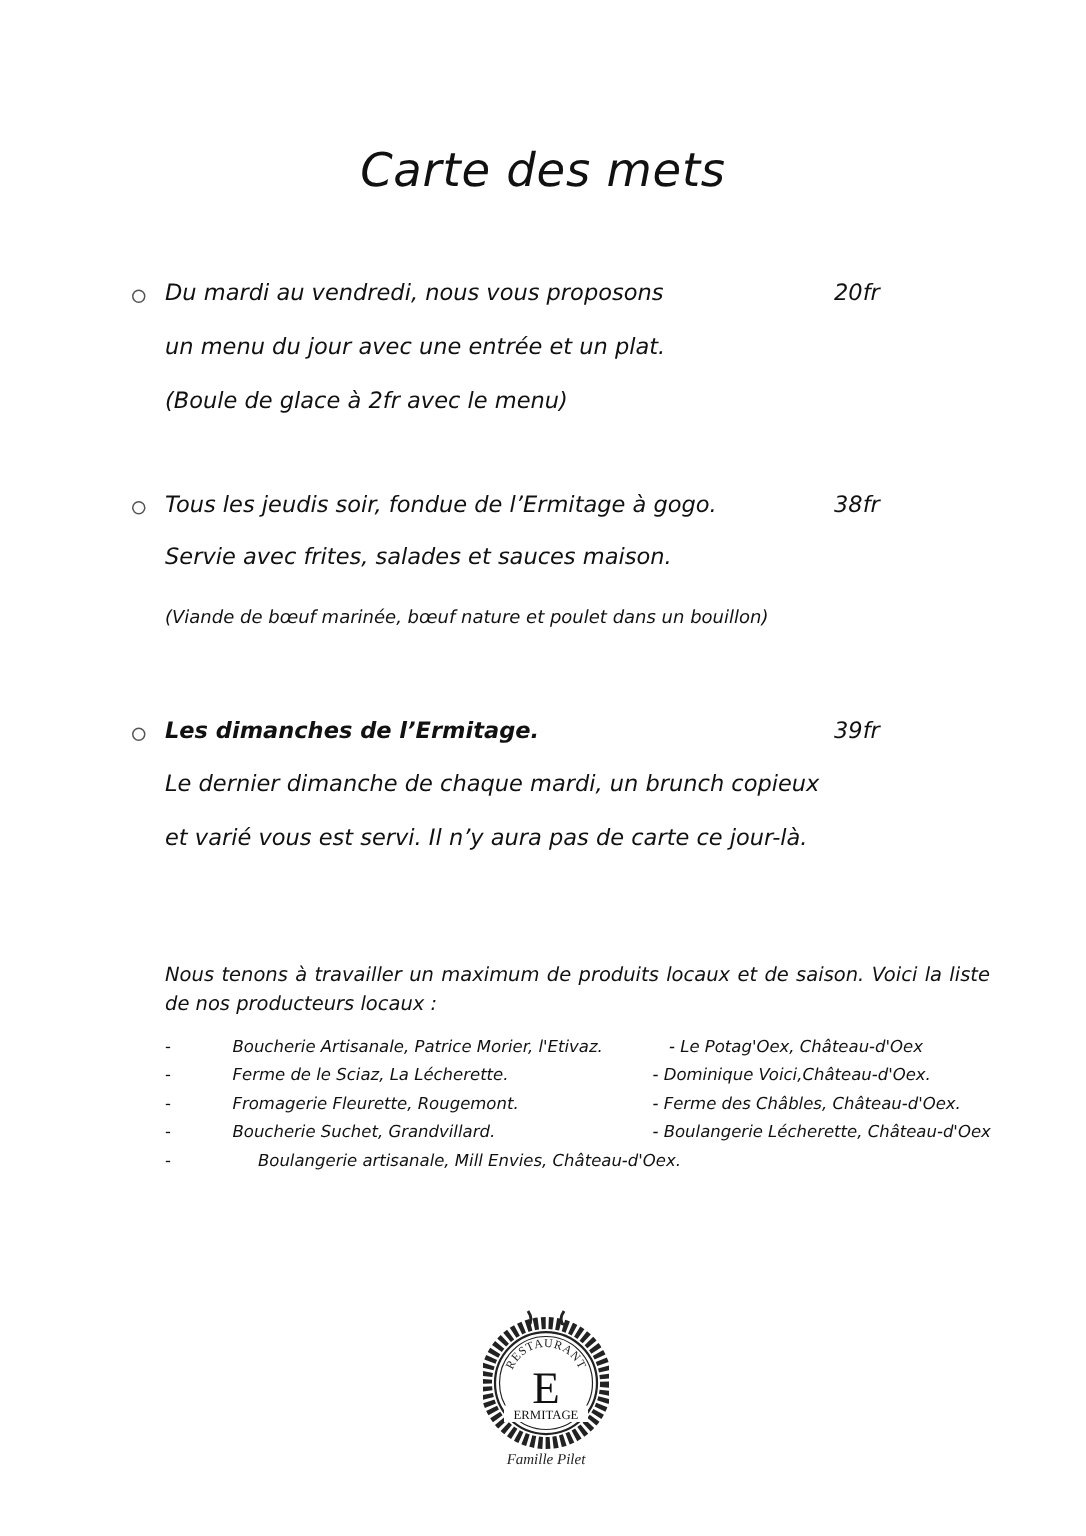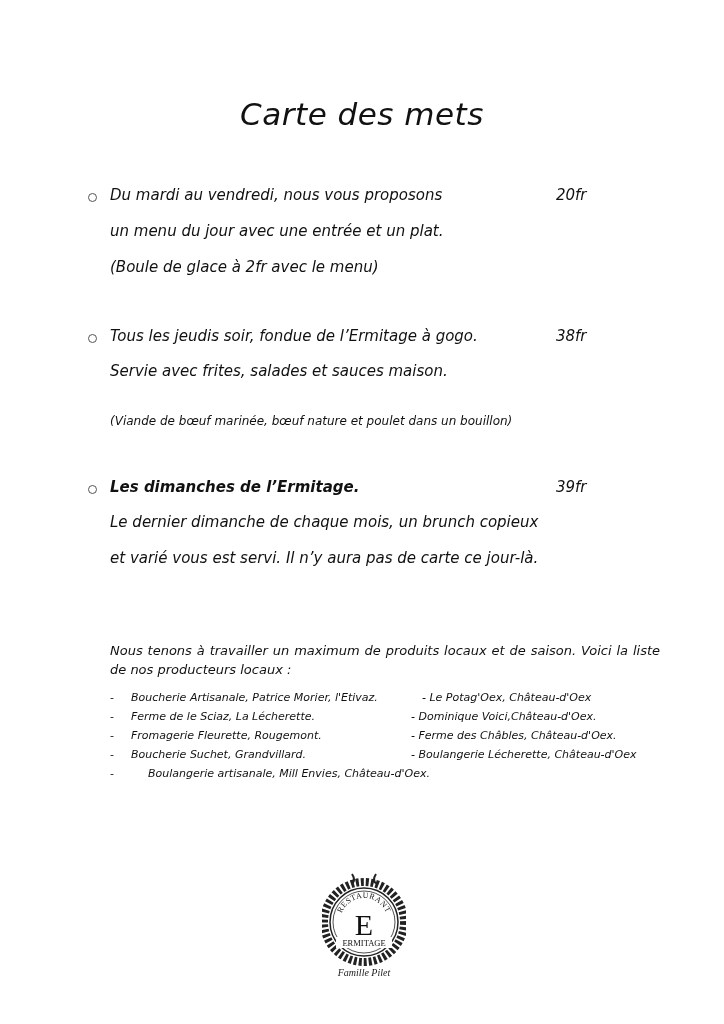--- a/index.html
+++ b/index.html
@@ -7,21 +7,21 @@
          font-family:"DejaVu Sans", sans-serif; color:#111; }
   .title { position:absolute; top:96px; left:0; width:724px; text-align:center;
            font-size:31px; font-family:"DejaVu Sans", sans-serif; font-style:italic; letter-spacing:0.5px; }
   .bullet { position:absolute; left:88px; width:7px; height:7px; border:1px solid #555; border-radius:50%; }
   .line { position:absolute; left:110px; font-size:15px; font-style:italic; white-space:nowrap; }
   .line.small { font-size:12px; }
   .line.bold { font-weight:bold; }
   .price { position:absolute; left:556px; font-size:15px; font-style:italic; }
   .intro { position:absolute; left:110px; top:641px; width:550px; font-size:13px; font-style:italic;
            line-height:19px; text-align:justify; text-align-last:left; }
-  .prod { position:absolute; font-size:11px; font-style:italic; white-space:nowrap; }
+  .prod { position:absolute; font-size:11px; font-style:italic; white-space:nowrap;margin-left:24px; }
   .dash { position:absolute; left:110px; font-size:11px; }
   .logo { position:absolute; left:322px; top:870px; width:84px; height:115px; }
 </style>
 </head>
 <body>
 
 <div class="title">Carte des mets</div>
 
 <div>
   <span class="bullet" style="top:193px"></span>
@@ -29,28 +29,28 @@
   <span class="price" style="top:186px">20fr</span>
   <span class="line" style="top:222px">un menu du jour avec une entrée et un plat.</span>
   <span class="line" style="top:258px">(Boule de glace à 2fr avec le menu)</span>
 </div>
 
 <div>
   <span class="bullet" style="top:334px"></span>
   <span class="line" style="top:327px">Tous les jeudis soir, fondue de l’Ermitage à gogo.</span>
   <span class="price" style="top:327px">38fr</span>
   <span class="line" style="top:362px">Servie avec frites, salades et sauces maison.</span>
-  <span class="line small" style="top:414px">(Viande de bœuf marinée, bœuf nature et poulet dans un bouillon)</span>
+  <span class="line small" style="top:404px">(Viande de bœuf marinée, bœuf nature et poulet dans un bouillon)</span>
 </div>
 
 <div>
   <span class="bullet" style="top:485px"></span>
   <span class="line bold" style="top:478px">Les dimanches de l’Ermitage.</span>
   <span class="price" style="top:478px">39fr</span>
-  <span class="line" style="top:513px">Le dernier dimanche de chaque mois, un brunch copieux</span>
+  <span class="line" style="top:513px">Le dernier dimanche de chaque mardi, un brunch copieux</span>
   <span class="line" style="top:549px">et varié vous est servi. Il n’y aura pas de carte ce jour-là.</span>
 </div>
 
 <div class="intro">Nous tenons à travailler un maximum de produits locaux et de saison. Voici la liste de nos producteurs locaux :</div>
 
 <div>
   <span class="dash" style="top:691px">-</span>
   <span class="prod" style="left:131px;top:691px">Boucherie Artisanale, Patrice Morier, l'Etivaz.</span>
   <span class="dash" style="top:710px">-</span>
   <span class="prod" style="left:131px;top:710px">Ferme de le Sciaz, La Lécherette.</span>

